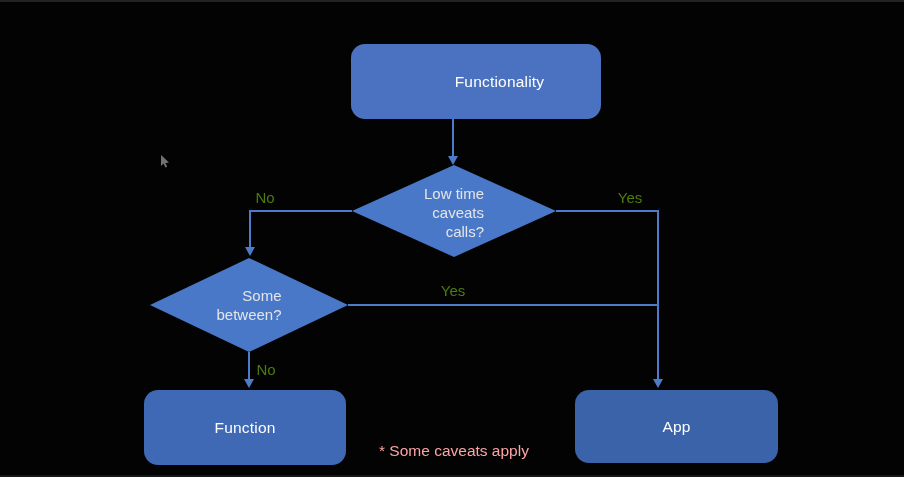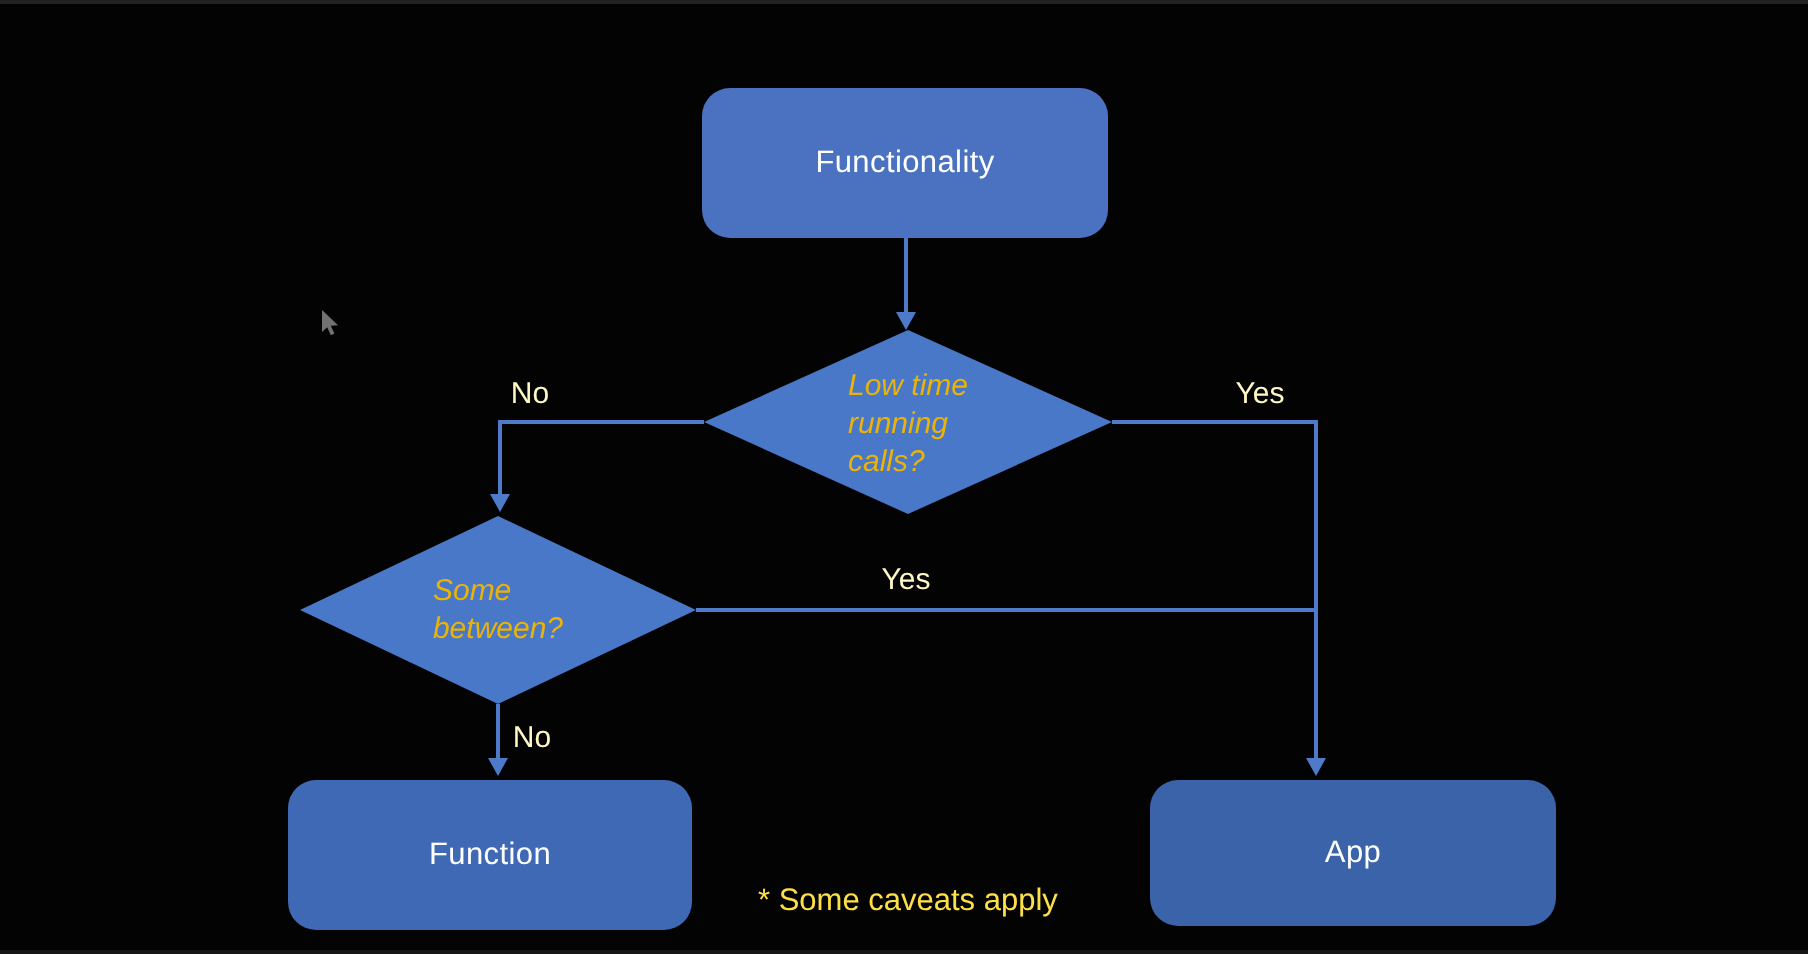--- a/index.html
+++ b/index.html
@@ -14,29 +14,29 @@
   #stage .bottomline{position:absolute;left:0;bottom:0;width:904px;height:2px;background:#161616;}
   svg.wires{position:absolute;left:0;top:0;z-index:1;}
   .node{
     position:absolute;z-index:2;
     display:flex;align-items:center;justify-content:center;
     color:#fff;font-size:15.5px;letter-spacing:.2px;
     text-align:center;
   }
   .rounded{border-radius:14px;}
   .label{
-    position:absolute;z-index:3;color:#fef9c3;font-size:15px;
+    position:absolute;z-index:3;color:#4d7c0f;font-size:15px;
     transform:translate(-50%,-50%);white-space:nowrap;
   }
   .diamond-text{
-    position:absolute;z-index:3;color:#eab308;font-size:15px;line-height:19px;
-    transform:translate(-50%,-50%);text-align:left;white-space:pre-line;font-style:italic;
+    position:absolute;z-index:3;color:#e5e5e5;font-size:15px;line-height:19px;
+    transform:translate(-50%,-50%);text-align:right;white-space:pre-line;
   }
   .footnote{
-    position:absolute;z-index:3;color:#fde047;font-size:15.5px;white-space:nowrap;
+    position:absolute;z-index:3;color:#fca5a5;font-size:15.5px;white-space:nowrap;
   }
   .cursor{position:absolute;z-index:4;}
 </style>
 </head>
 <body>
 
 <div id="stage">
 
   <div class="topline"></div>
   <div class="bottomline"></div>
@@ -54,33 +54,33 @@
 
     <path d="M348 305 H657" stroke="#4d7bc9" stroke-width="2" fill="none"></path>
 
     <path d="M249 352 V380" stroke="#4d7bc9" stroke-width="2" fill="none"></path>
     <polygon points="244,379 254,379 249,388" fill="#4d7bc9"></polygon>
 
     <polygon points="454,165 556,211 454,257 352,211" fill="#4a78c8"></polygon>
     <polygon points="249,258 348,305 249,352 150,305" fill="#4a78c8"></polygon>
   </svg>
 
-  <div class="node rounded" style="left:351px;top:44px;width:203px;height:75px;background:#4a72c0;">
+  <div class="node rounded" style="left:351px;top:44px;width:203px;height:75px;background:#4a72c0;padding-left:47px;">
     <span>Functionality</span>
   </div>
 
   <div class="node rounded" style="left:144px;top:390px;width:202px;height:75px;background:#3f69b4;">
     <span>Function</span>
   </div>
 
   <div class="node rounded" style="left:555px;top:390px;width:203px;height:73px;background:#3b63a9;margin-left:20px;">
     <span>App</span>
   </div>
 
-  <div class="diamond-text" style="left:454px;top:212px;"><span>Low time</span><br><span>running</span><br><span>calls?</span></div>
+  <div class="diamond-text" style="left:454px;top:212px;"><span>Low time</span><br><span>caveats</span><br><span>calls?</span></div>
 
   <div class="diamond-text" style="left:249px;top:305px;"><span>Some</span><br><span>between?</span></div>
 
   <div class="label" style="left:265px;top:197px;">No</div>
   <div class="label" style="left:630px;top:197px;">Yes</div>
   <div class="label" style="left:453px;top:290px;">Yes</div>
   <div class="label" style="left:266px;top:369px;">No</div>
 
   <div class="footnote" style="left:379px;top:442px;">* Some caveats apply</div>
 

